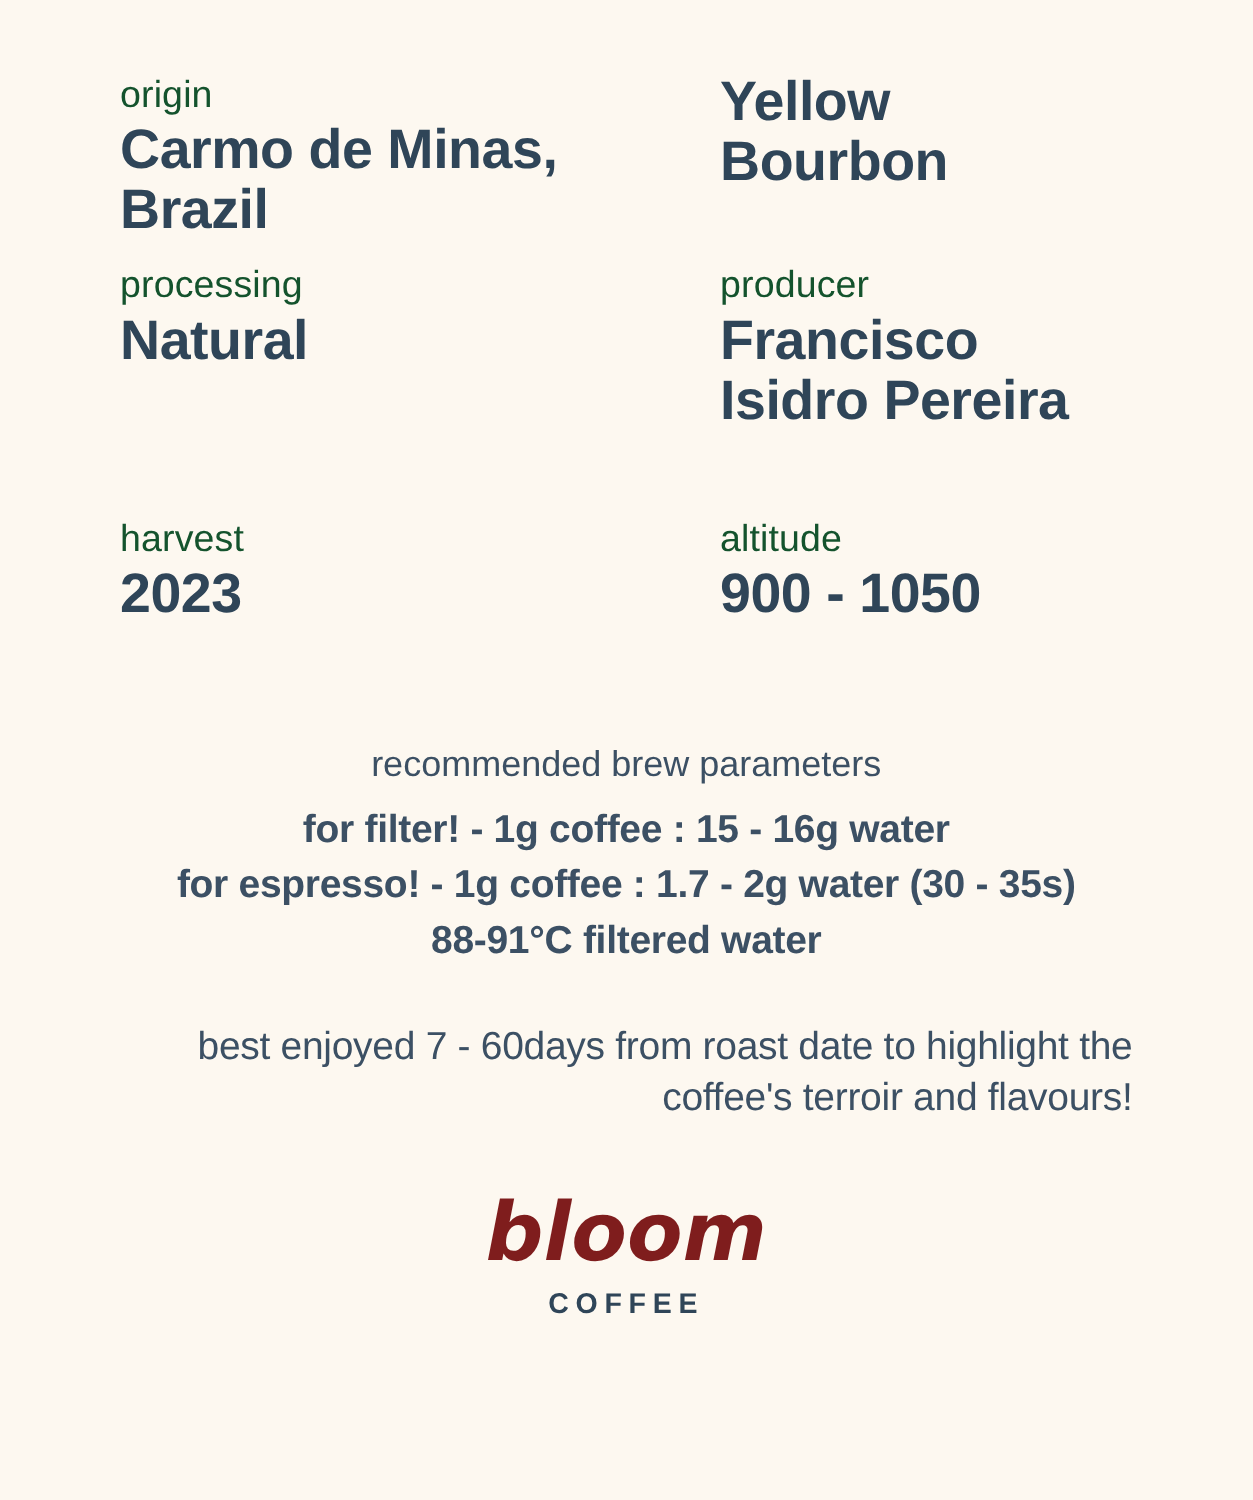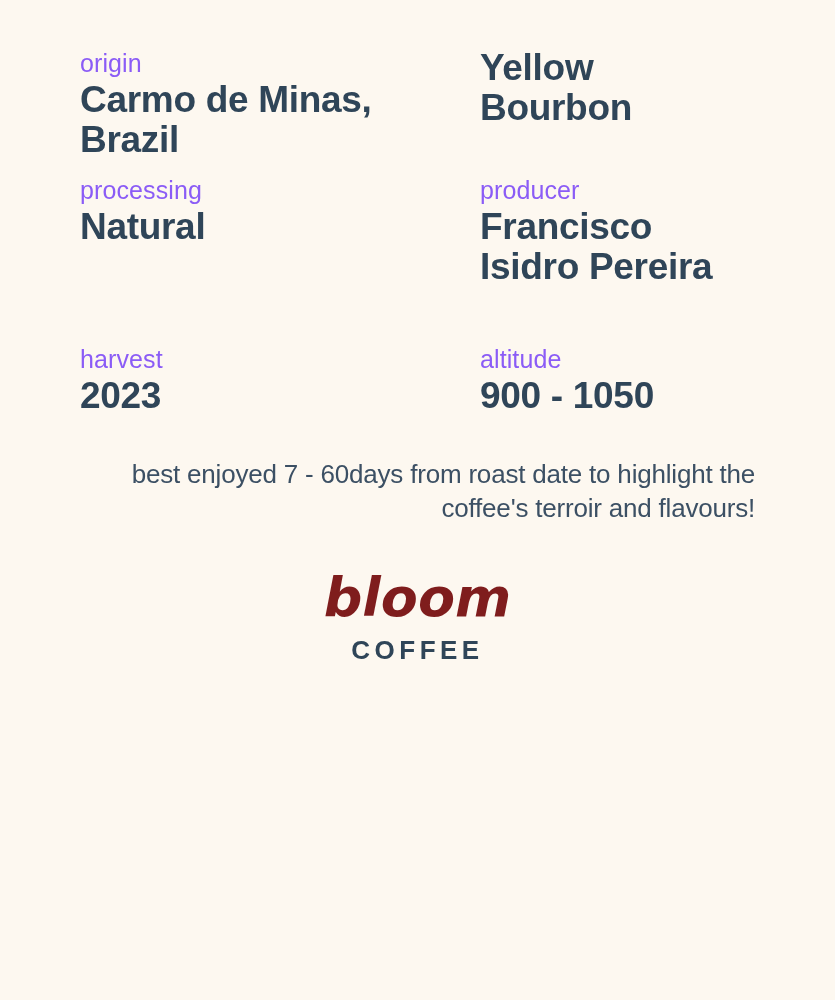--- a/index.html
+++ b/index.html
@@ -27,21 +27,21 @@
     column-gap: 0px;
   }
   .spec-block {
     margin-bottom: 6px;
   }
   .spec-label {
     font-size: 25px;
     font-weight: 400;
     letter-spacing: 0.1px;
     line-height: 1.2;
-    color: #8b5cf6;
+    color: #14532d;
     margin-bottom: 2px;
   }
   .spec-value {
     font-size: 37px;
     font-weight: 700;
     line-height: 1.07;
     letter-spacing: -0.3px;
     color: #2f4558;
   }
   .row-gap-small { height: 10px; }
@@ -86,21 +86,21 @@
     font-family: "DejaVu Sans", sans-serif;
     font-size: 54px;
     font-weight: 600;
     font-style: italic;
     letter-spacing: 0px;
     color: #7f1d1d;
     line-height: 1;
   }
   .brand-sub {
     margin-top: 10px;
-    font-size: 26px;
+    font-size: 19px;
     font-weight: 700;
     letter-spacing: 4.5px;
     color: #2f4558;
   }
 </style>
 </head>
 <body>
 
 <div class="label">
 
@@ -133,20 +133,26 @@
     <div class="spec-block">
       <div class="spec-label">harvest</div>
       <div class="spec-value">2023</div>
     </div>
     <div class="spec-block">
       <div class="spec-label">altitude</div>
       <div class="spec-value">900 - 1050</div>
     </div>
   </div>
 
+  <div class="brew">
+    <div class="brew-heading">recommended brew parameters</div>
+    <div class="brew-line">for filter! - 1g coffee : 15 - 16g water</div>
+    <div class="brew-line">for espresso! - 1g coffee : 1.7 - 2g water (30 - 35s)</div>
+    <div class="brew-line">88-91°C filtered water</div>
+  </div>
 
   <div class="best">best enjoyed 7 - 60days from roast date to highlight the coffee's terroir and flavours!</div>
 
 
   <div class="brand">
     <div class="brand-word">bloom</div>
     <div class="brand-sub">COFFEE</div>
   </div>
 
 </div>

